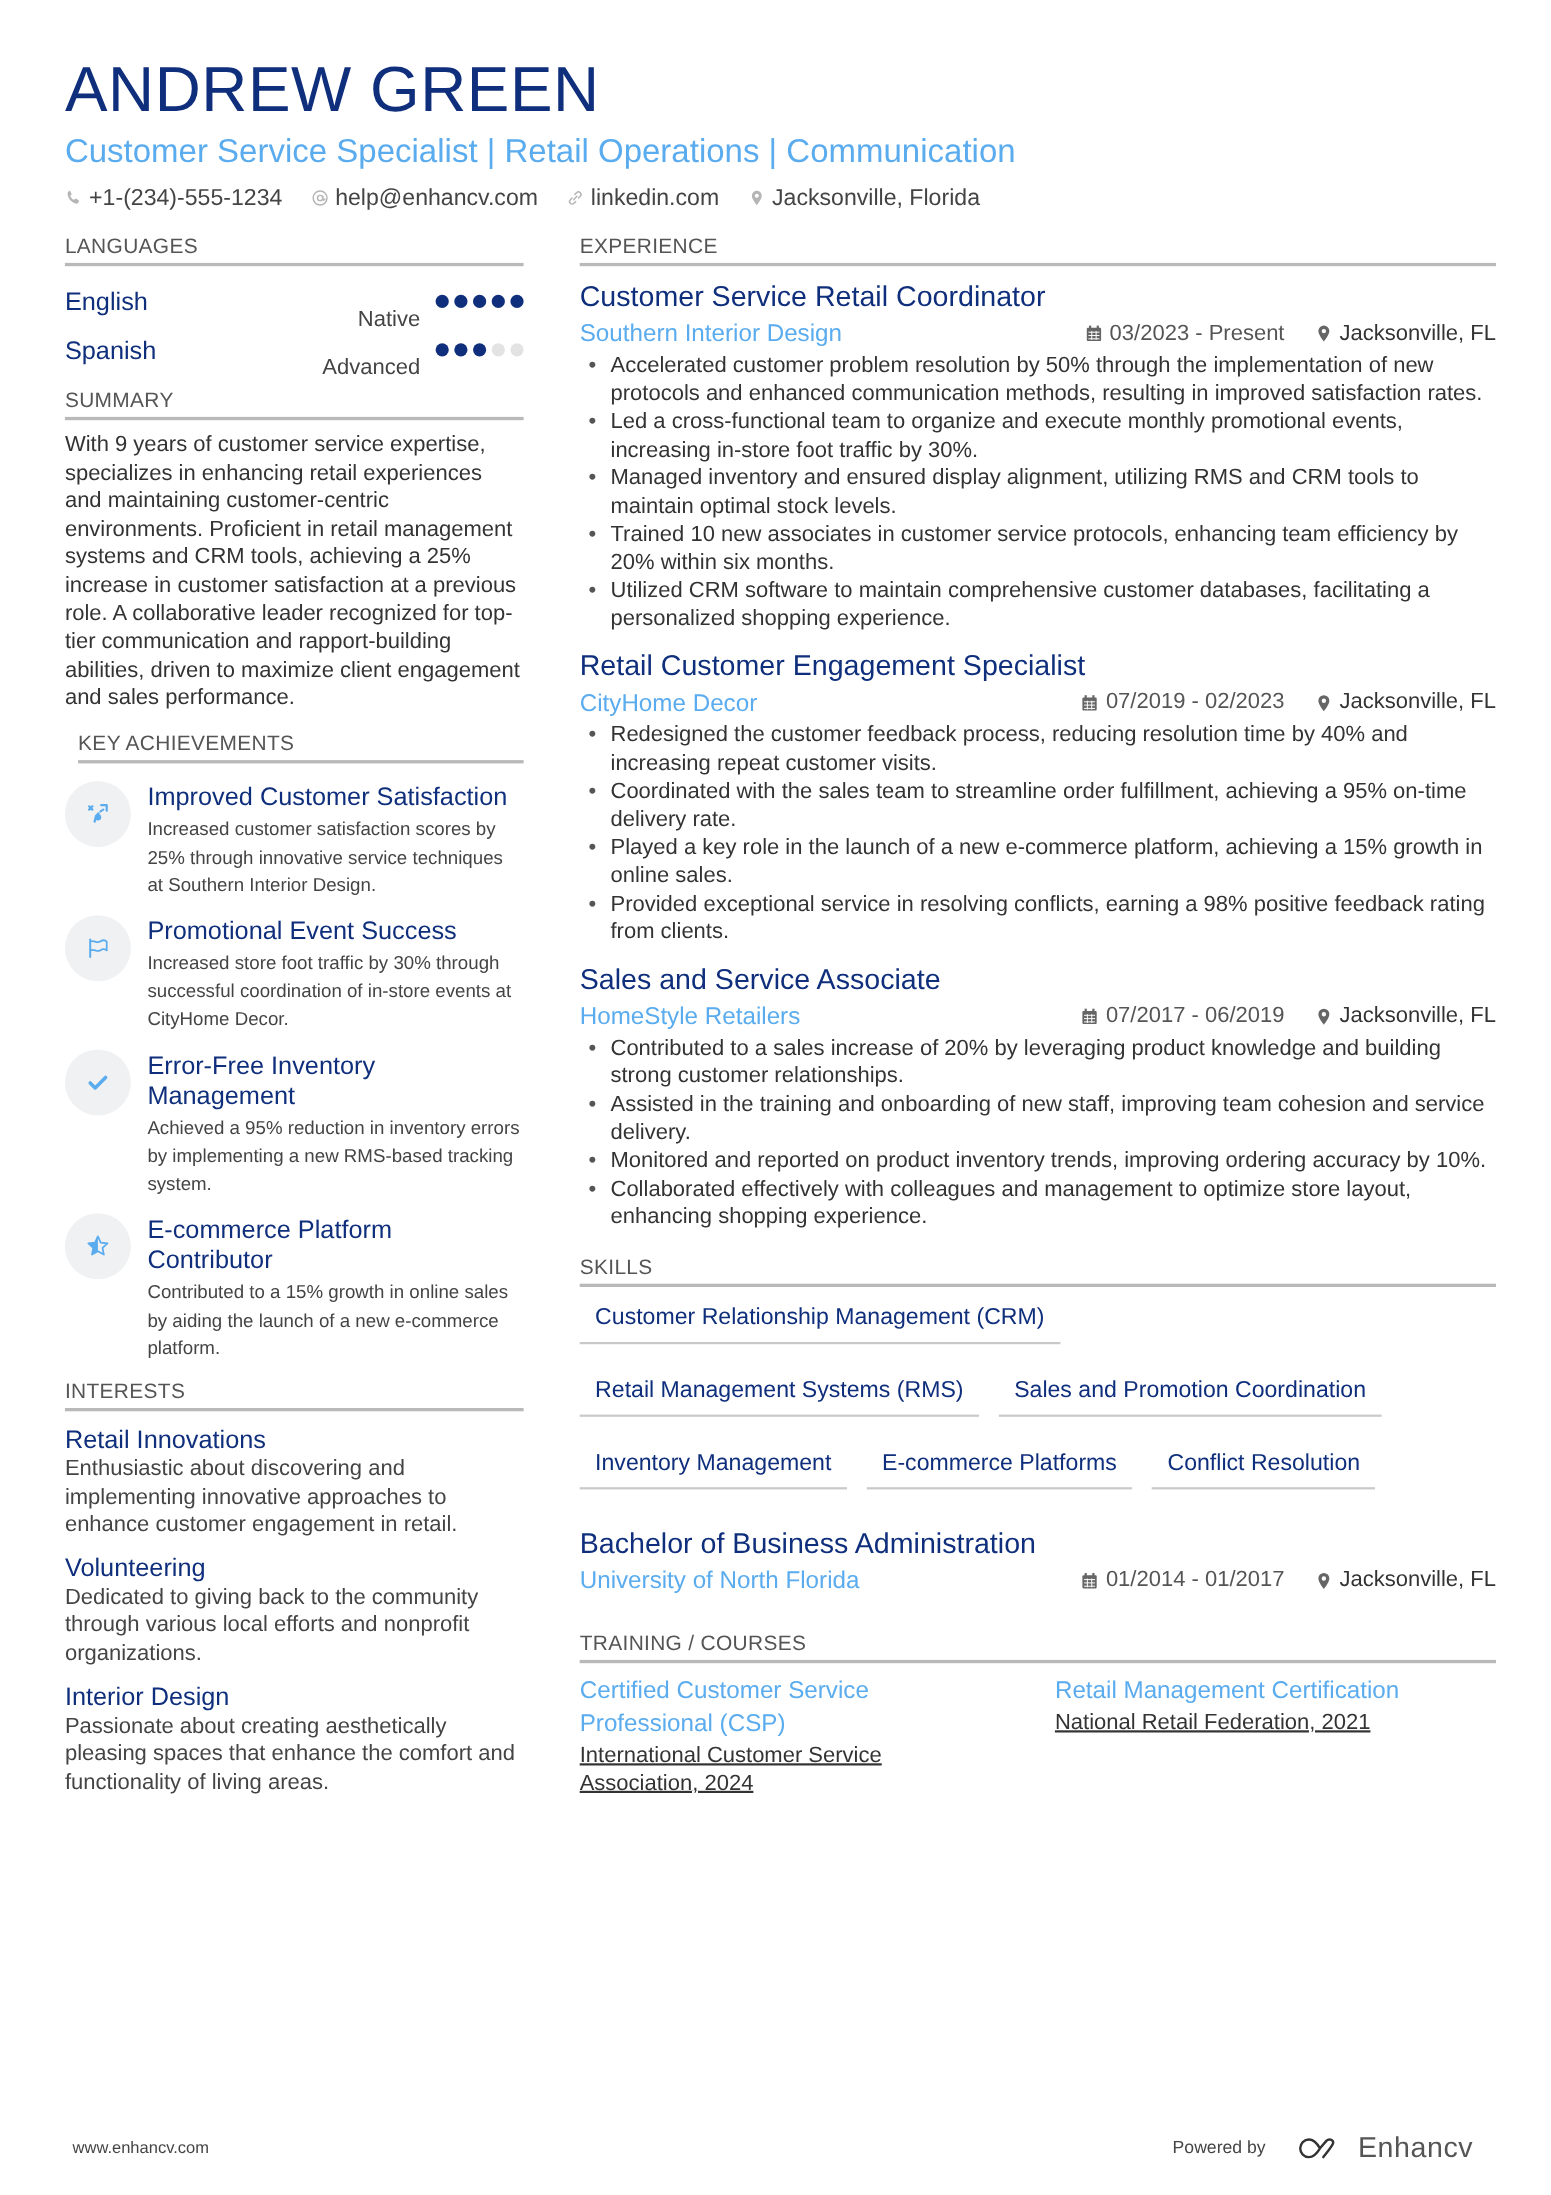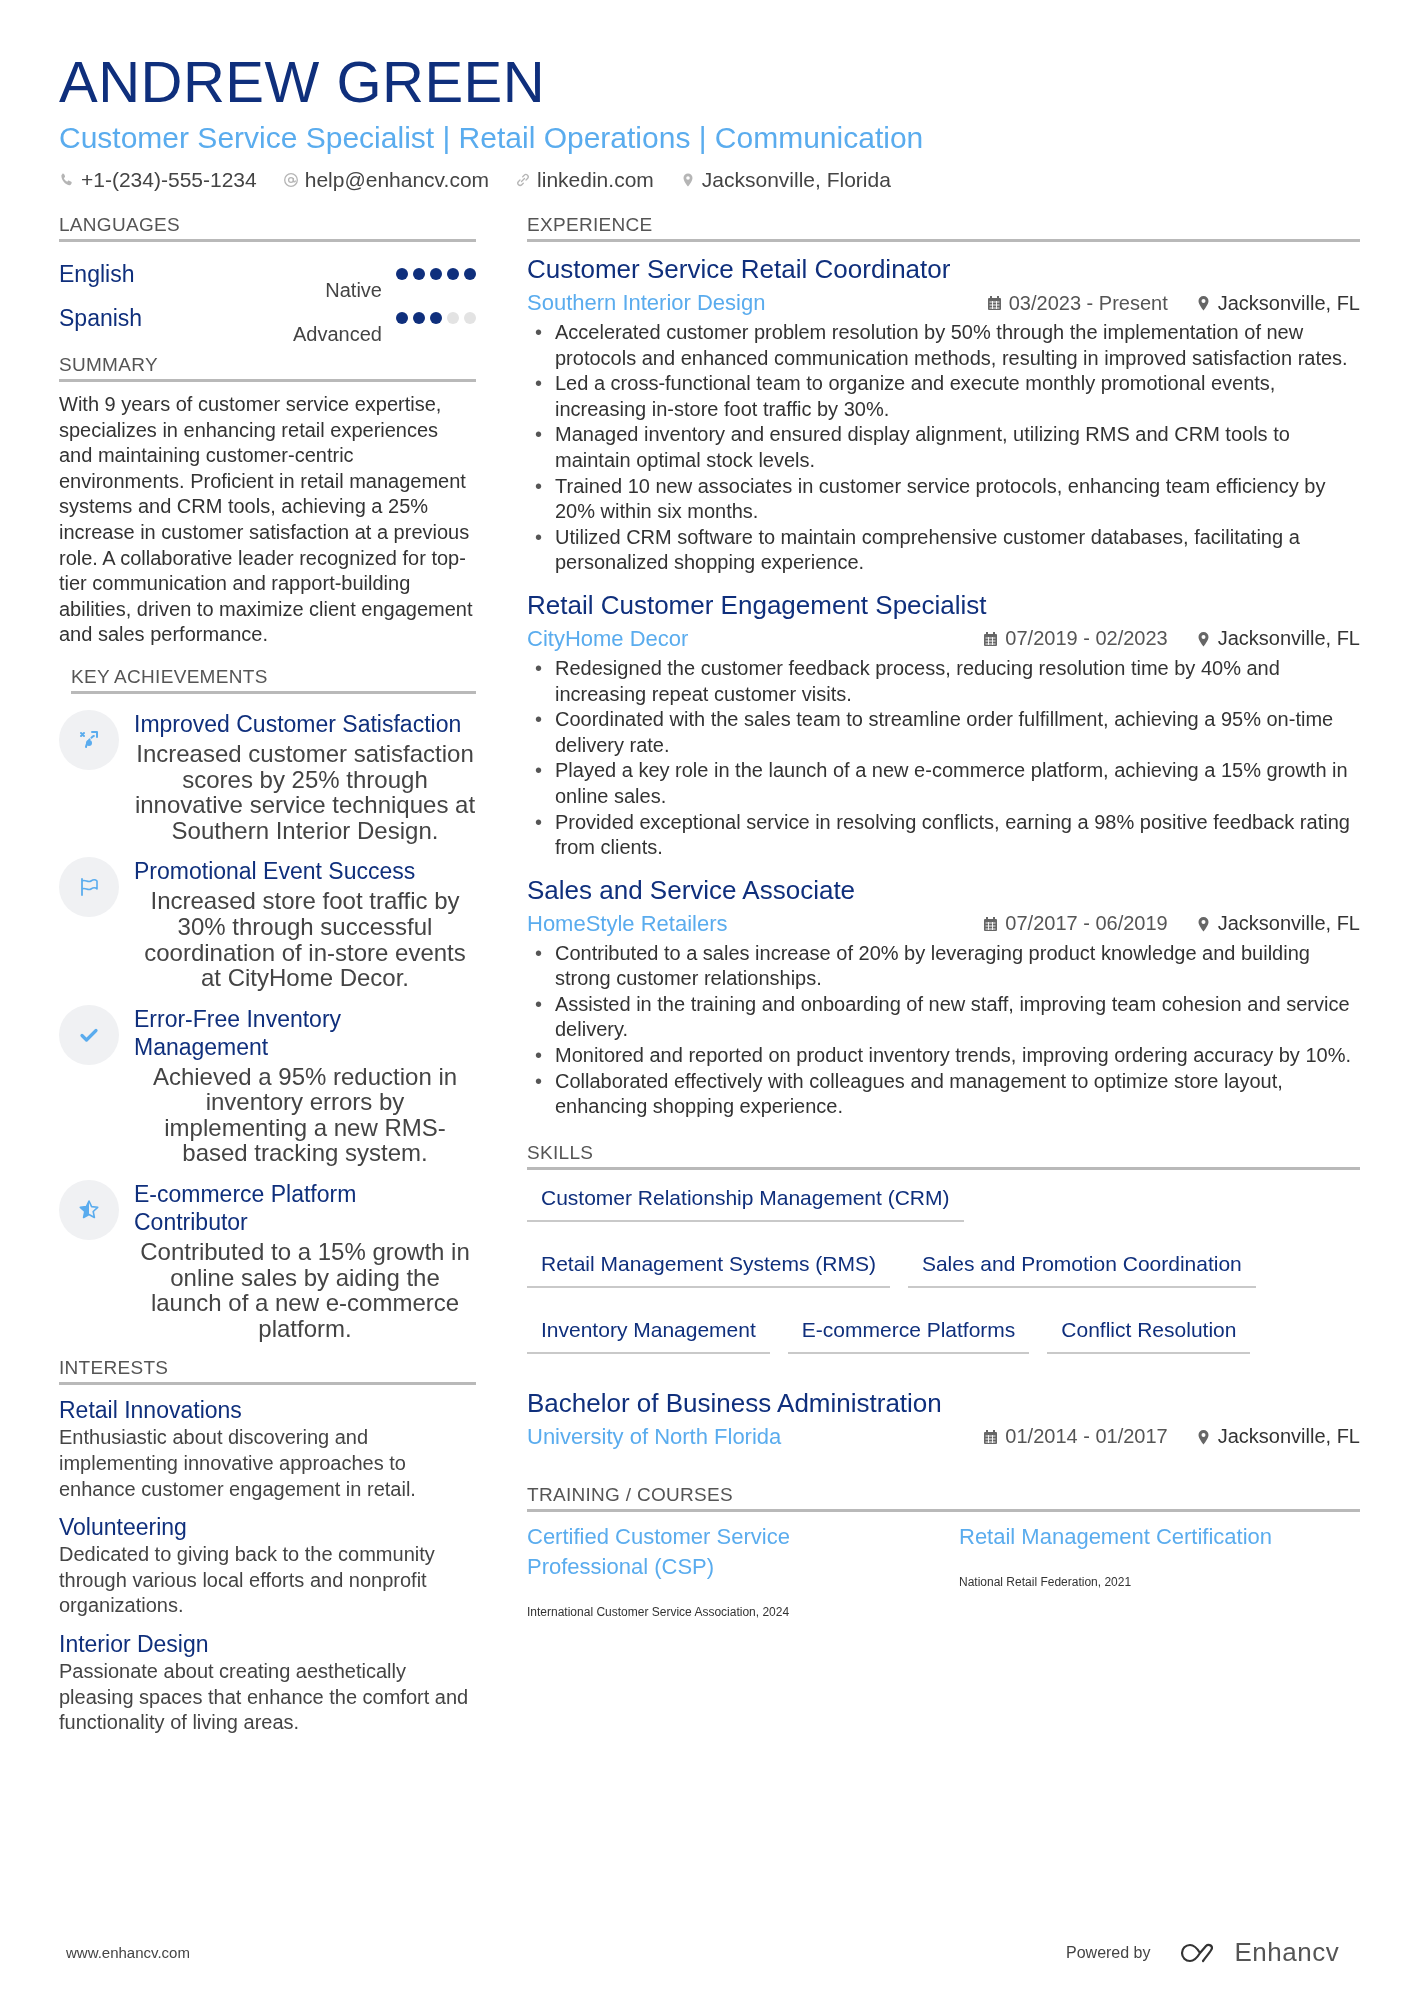--- a/index.html
+++ b/index.html
@@ -19,42 +19,42 @@
   .lang-name { font-size: 23px; color: #0f2f7c; flex: 1; }
   .lang-level { font-size: 20px; color: #444; margin-right: 14px; margin-top: 33px; }
   .dots { display: flex; gap: 5px; }
   .dot { width: 12px; height: 12px; border-radius: 50%; background: #0f2f7c; }
   .dot.off { background: #e3e3e3; }
   .summary { font-size: 20px; line-height: 25.6px; color: #333; margin-bottom: 18px; }
   .ach { display: flex; margin-bottom: 14px; }
   .ach-icon { width: 60px; height: 60px; border-radius: 50%; background: #f0f1f3; flex: none; display: flex; align-items: center; justify-content: center; margin-right: 15px; }
   .ach-icon svg { width: 24px; height: 24px; }
   .ach-title { font-size: 23px; color: #0f2f7c; line-height: 28px; }
-  .ach-desc { font-size: 24px; color: #444; line-height: 25.6px; margin-top: 3px; text-align: center; }
+  .ach-desc { font-size: 17px; color: #444; line-height: 25.6px; margin-top: 3px; }
   .int-title { font-size: 23px; color: #0f2f7c; line-height: 30px; }
   .int-desc { font-size: 20px; color: #444; line-height: 25.6px; margin-bottom: 10px; }
   .job { margin-bottom: 12px; }
   .job-title { font-size: 26px; color: #0f2f7c; line-height: 34px; }
   .job-meta { display: flex; align-items: center; height: 34px; }
   .job-company { font-size: 22px; color: #5aacee; flex: 1; }
   .job-date, .job-loc { display: flex; align-items: center; gap: 7px; font-size: 20px; color: #555; }
   .job-loc { margin-left: 28px; color: #333; }
   .job-date svg, .job-loc svg { width: 15px; height: 16px; }
   .bullets { list-style: none; padding-left: 0; }
   .bullets li { position: relative; padding-left: 28px; font-size: 20px; line-height: 25.6px; color: #333; }
   .bullets li::before { content: "•"; position: absolute; left: 8px; top: 0; color: #555; }
   .skills { display: flex; flex-wrap: wrap; gap: 12px 18px; margin-top: 6px; margin-bottom: 32px; width: 833px; }
   .skill { font-size: 21px; color: #0f2f7c; padding: 6px 14px 10px 14px; border-bottom: 2px solid #c9c9c9; }
   .skill-break { flex-basis: 100%; height: 0; }
   .edu-title { font-size: 26px; color: #0f2f7c; line-height: 34px; }
   .training { display: flex; margin-top: 6px; }
   .train-item { width: 432px; }
   .train-item + .train-item { width: 400px; }
   .train-title { font-size: 22px; color: #5aacee; line-height: 30px; }
-  .train-desc { font-size: 12px; color: #333; line-height: 25.6px; margin-top: 18px; }
+  .train-desc { font-size: 20px; color: #333; line-height: 25.6px; margin-top: 2px; text-decoration: underline; }
   .footer-left { position: absolute; left: 66px; top: 1944px; font-size: 15px; color: #444; }
   .footer-right { position: absolute; left: 1066px; top: 1937px; display: flex; align-items: center; }
   .powered { font-size: 16px; color: #444; margin-right: 28px; }
   .brand { font-size: 26px; color: #555; margin-left: 10px; letter-spacing: 0.5px; }
 </style>
 </head>
 <body>
 
 <div class="page">
 

